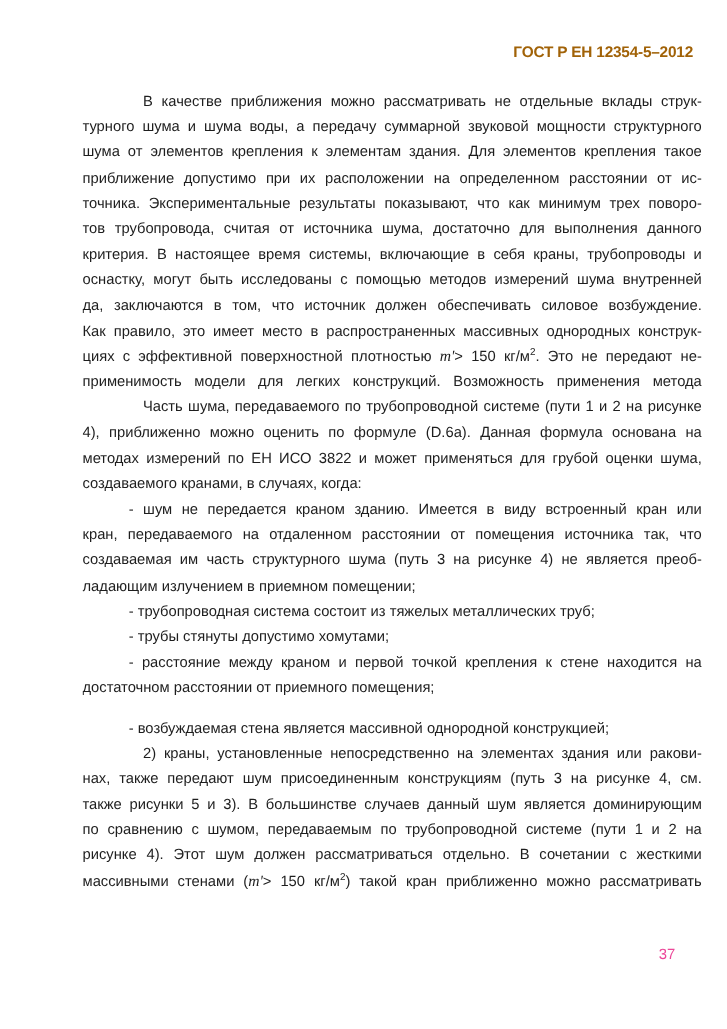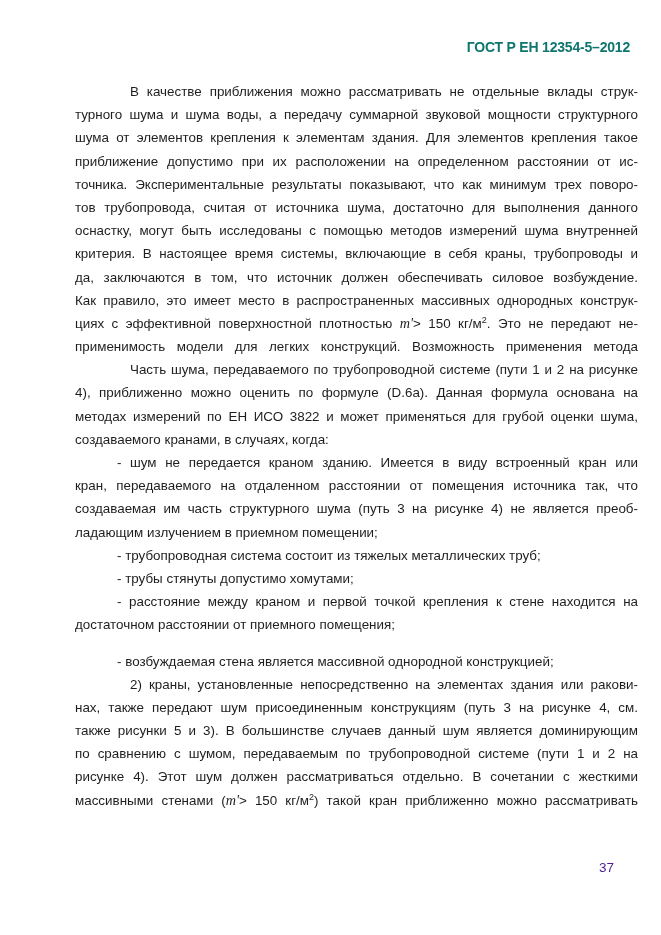--- a/index.html
+++ b/index.html
@@ -3,59 +3,59 @@
 <meta charset="utf-8">
 <style>
   html,body{margin:0;padding:0;}
   body{
     width:661px;height:935px;background:#ffffff;position:relative;overflow:hidden;
     font-family:"Liberation Sans","DejaVu Sans",sans-serif;color:#1e1e1e;
   }
   .page{position:absolute;inset:0;background:#ffffff;}
   .doc-header{
     position:absolute;top:39px;right:31px;
-    font-size:14px;font-weight:bold;color:#0f766e;letter-spacing:-0.2px;
+    font-size:14px;font-weight:bold;color:#a16207;letter-spacing:-0.2px;
   }
   .content{
     position:absolute;top:80px;left:75px;width:563px;
   }
   .block{margin:0;padding:0;}
   .line{
     height:23.2px;line-height:23.2px;font-size:13.4px;
     text-align:justify;text-align-last:justify;text-justify:inter-word;
     overflow:hidden;white-space:normal;
   }
   .line.natural{text-align-last:left;}
   .math{
     font-family:"Liberation Serif","DejaVu Serif",serif;
     font-style:italic;font-size:14.2px;
   }
   .sup{
     font-size:9px;position:relative;top:-5px;
   }
   .page-number{
-    position:absolute;top:860px;right:47px;font-size:13.5px;color:#4c1d95;
+    position:absolute;top:860px;right:47px;font-size:13.5px;color:#ec4899;
   }
 </style>
 </head>
 <body>
 
 <div class="page">
   <div class="doc-header">ГОСТ Р ЕН 12354-5–2012</div>
 
   <div class="content">
       <div class="block">
         <div class="line" style="text-indent: 55px;"><span>В качестве приближения можно рассматривать не отдельные вклады струк-</span></div>
         <div class="line"><span>турного шума и шума воды, а передачу суммарной звуковой мощности структурного</span></div>
         <div class="line"><span>шума от элементов крепления к элементам здания. Для элементов крепления такое</span></div>
         <div class="line"><span>приближение допустимо при их расположении на определенном расстоянии от ис-</span></div>
         <div class="line"><span>точника. Экспериментальные результаты показывают, что как минимум трех поворо-</span></div>
         <div class="line"><span>тов трубопровода, считая от источника шума, достаточно для выполнения данного</span></div>
+        <div class="line"><span>критерия. В настоящее время системы, включающие в себя краны, трубопроводы и</span></div>
         <div class="line"><span>оснастку, могут быть исследованы с помощью методов измерений шума внутренней</span></div>
-        <div class="line"><span>критерия. В настоящее время системы, включающие в себя краны, трубопроводы и</span></div>
         <div class="line"><span>да, заключаются в том, что источник должен обеспечивать силовое возбуждение.</span></div>
         <div class="line"><span>Как правило, это имеет место в распространенных массивных однородных конструк-</span></div>
         <div class="line"><span>циях с эффективной поверхностной плотностью </span><span class="math">m'</span><span>&gt; 150 кг/м</span><span class="sup">2</span><span>. Это не передают не-</span></div>
         <div class="line"><span>применимость модели для легких конструкций. Возможность применения метода</span></div>
       </div>
       <div class="block">
         <div class="line" style="text-indent: 55px;"><span>Часть шума, передаваемого по трубопроводной системе (пути 1 и 2 на рисунке</span></div>
         <div class="line"><span>4), приближенно можно оценить по формуле (D.6a). Данная формула основана на</span></div>
         <div class="line"><span>методах измерений по ЕН ИСО 3822 и может применяться для грубой оценки шума,</span></div>
         <div class="line natural"><span>создаваемого кранами, в случаях, когда:</span></div>

